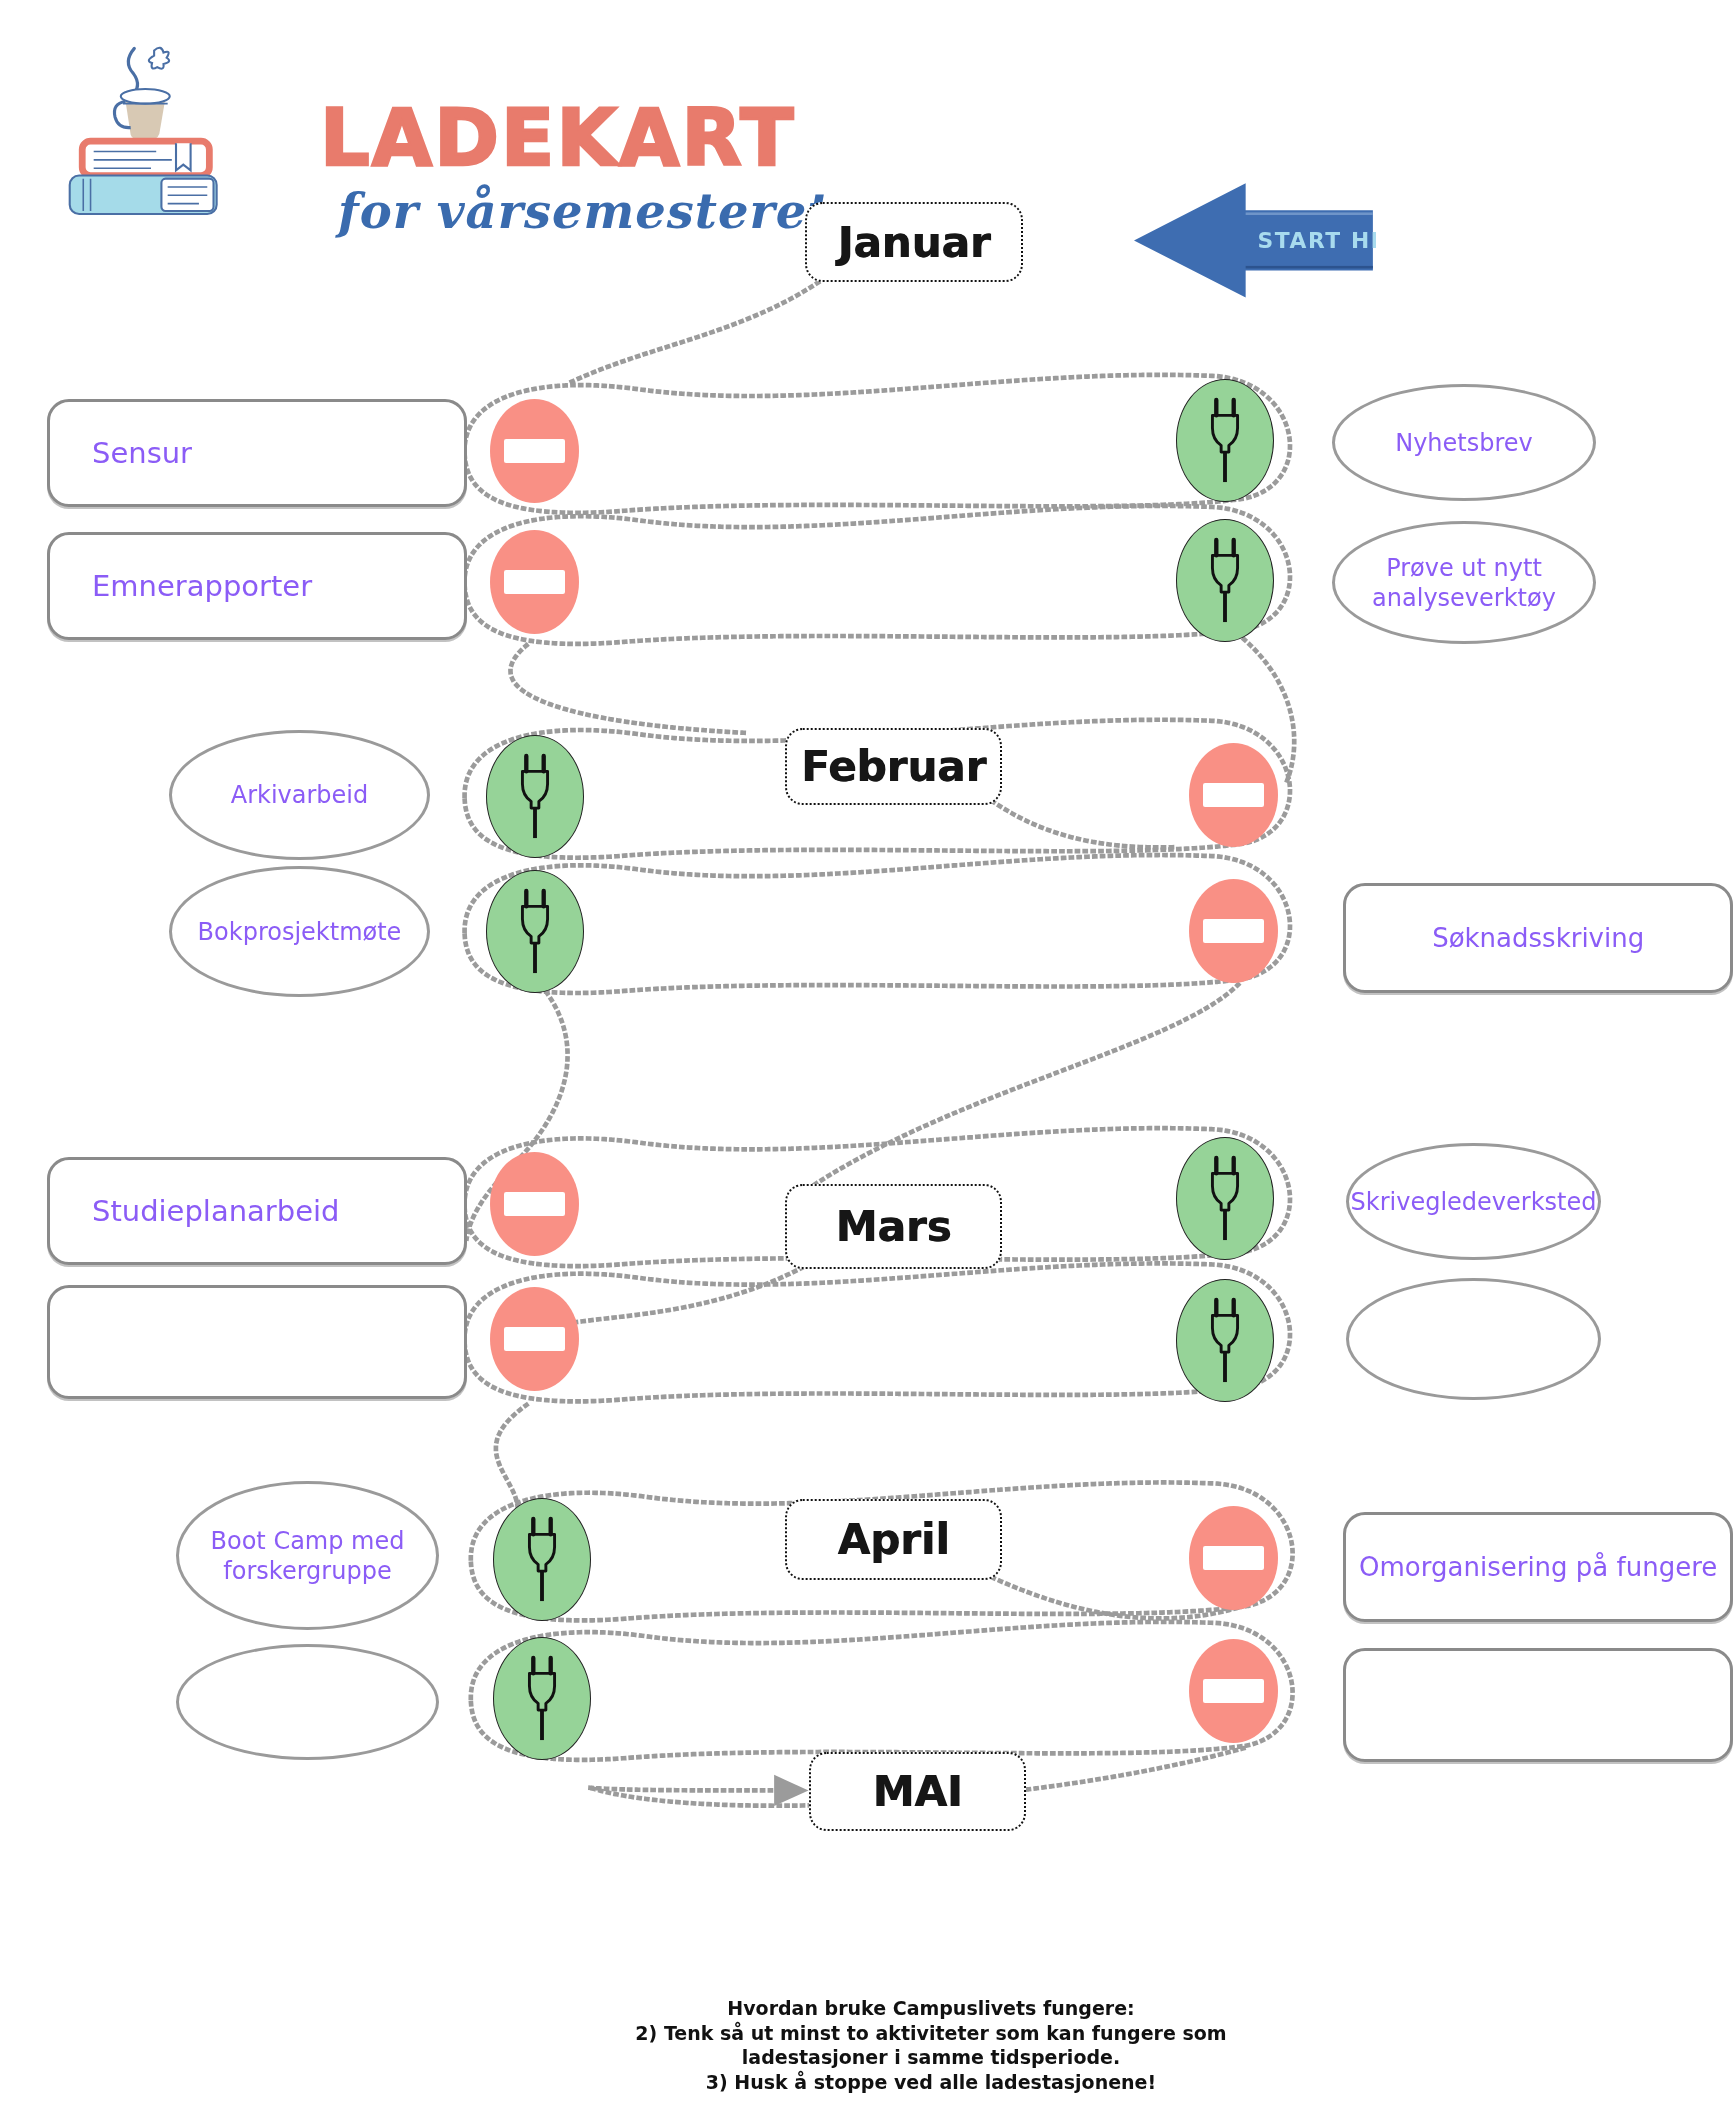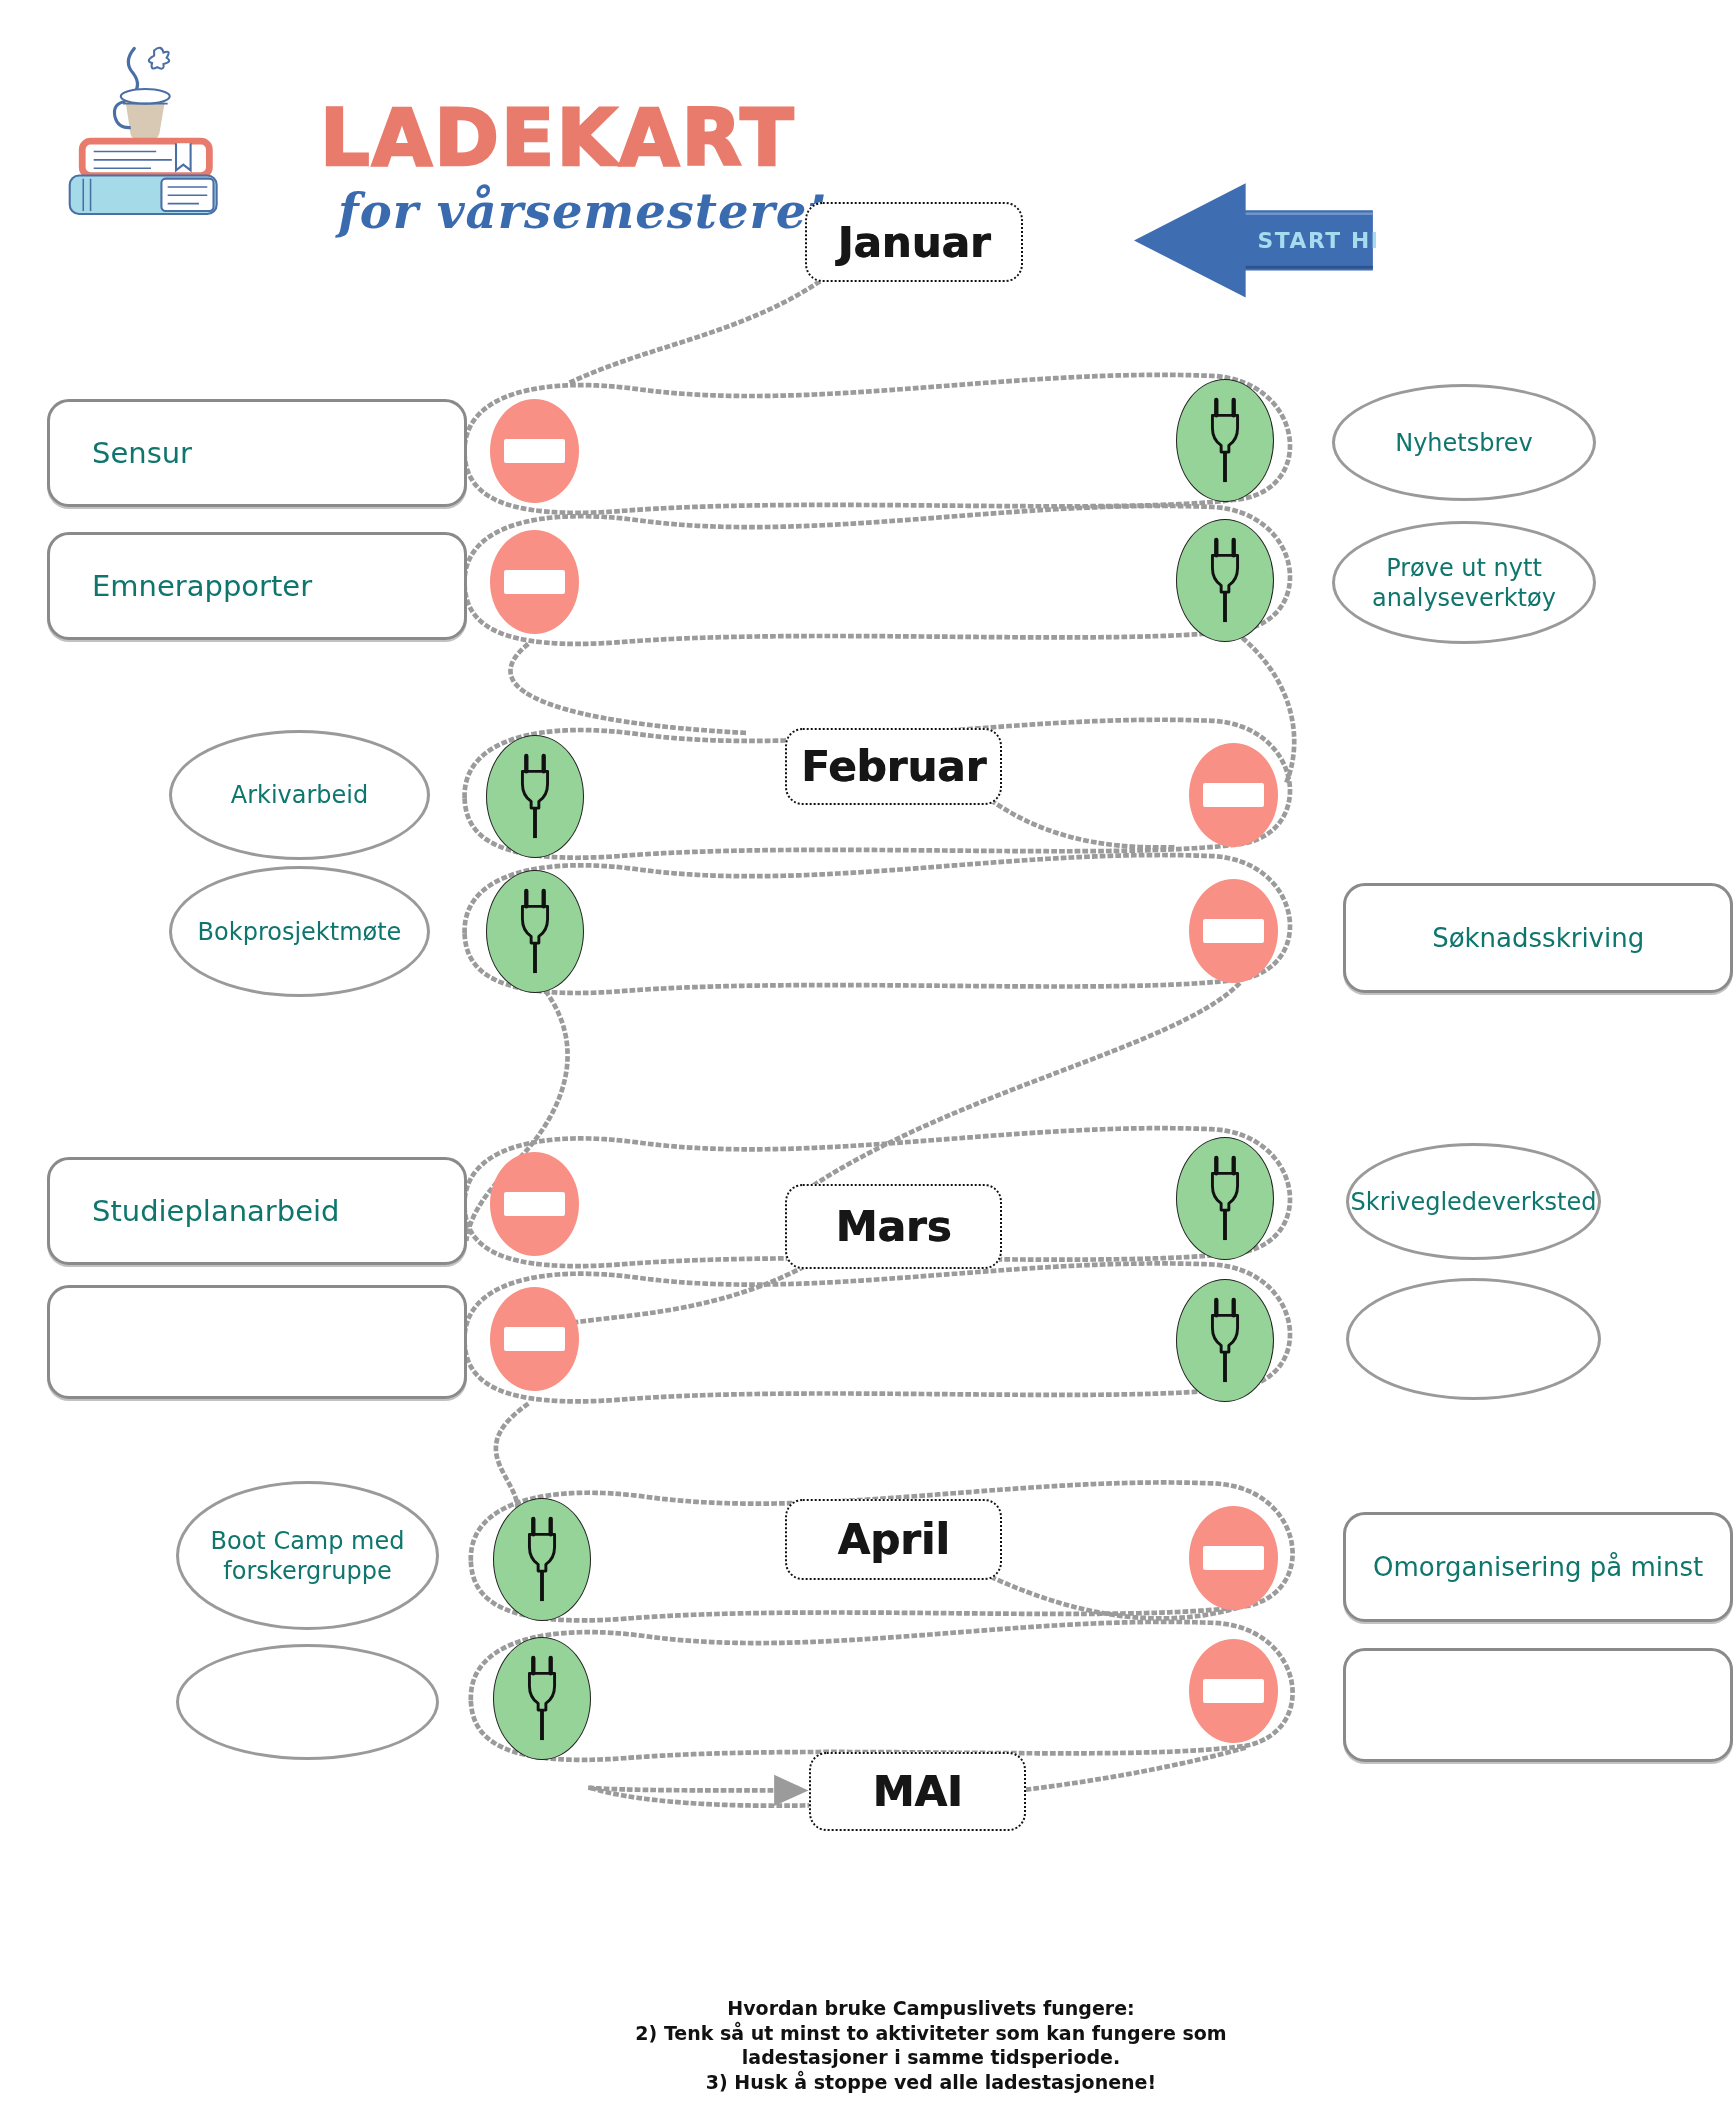--- a/index.html
+++ b/index.html
@@ -13,21 +13,21 @@
          letter-spacing:2.1px;color:#E87B6C;-webkit-text-stroke:2.6px #E87B6C;}
   .subtitle{position:absolute;left:338px;top:183px;z-index:2;font-family:"DejaVu Serif",serif;
             font-style:italic;font-weight:bold;font-size:48px;color:#3A6BAE;letter-spacing:1px;}
 
   
   .month{position:absolute;z-index:4;background:#fff;border:2.6px dotted #111;border-radius:17.7px;
          display:flex;align-items:center;justify-content:center;font-size:42px;font-weight:bold;
          text-shadow:0.8px 0 0 currentColor;}
 
   
-  .shape{position:absolute;z-index:2;background:#fff;display:flex;align-items:center;color:#0f766e;}
+  .shape{position:absolute;z-index:2;background:#fff;display:flex;align-items:center;color:#8b5cf6;}
   .rect{border:3.1px solid #8a8a8a;border-radius:22px;box-shadow:0 2.1px 0 rgba(120,120,120,.45);}
   .rect-left{justify-content:flex-start;padding-left:42px;font-size:29px;}
   .rect-right{justify-content:center;text-align:center;padding:0 6.2px;font-size:26px;white-space:nowrap;}
   .ellipse{border:3.6px solid #9a9a9a;border-radius:50%;justify-content:center;text-align:center;
            font-size:24px;line-height:1.25;padding:0 14.6px;box-sizing:border-box;}
 
   
   .marker{position:absolute;z-index:3;border-radius:50%;display:flex;align-items:center;justify-content:center;}
   .drain{background:#F99085;}
   .charge{background:#96D398;border:1.6px solid #222;}
@@ -181,21 +181,21 @@
   <div class="marker charge" style="left:493px;top:1498px;width:96px;height:121px">
     <svg width="54" height="87" viewBox="0 0 100 180">
       <path d="M32 6 v32 M68 6 v32" stroke="#111" stroke-width="9" fill="none" stroke-linecap="round"></path>
       <path d="M24 38 h52 v26 c0 18 -9 30 -18 36 v14 h-16 v-14 c-9 -6 -18 -18 -18 -36 z" fill="none" stroke="#111" stroke-width="6" stroke-linejoin="round"></path>
       <path d="M50 114 v62" stroke="#111" stroke-width="8"></path>
     </svg>
   </div>
   <div class="marker drain" style="left:1189px;top:1506px;width:89px;height:104px">
       <div class="minus"></div>
     </div>
-  <div class="shape rect rect-right" style="left:1343px;top:1512px;width:372px;height:104px">Omorganisering på minst</div>
+  <div class="shape rect rect-right" style="left:1343px;top:1512px;width:372px;height:104px">Omorganisering på fungere</div>
 
   <div class="shape ellipse" style="left:176px;top:1644px;width:263px;height:116px"></div>
   <div class="marker charge" style="left:493px;top:1637px;width:96px;height:121px">
     <svg width="54" height="87" viewBox="0 0 100 180">
       <path d="M32 6 v32 M68 6 v32" stroke="#111" stroke-width="9" fill="none" stroke-linecap="round"></path>
       <path d="M24 38 h52 v26 c0 18 -9 30 -18 36 v14 h-16 v-14 c-9 -6 -18 -18 -18 -36 z" fill="none" stroke="#111" stroke-width="6" stroke-linejoin="round"></path>
       <path d="M50 114 v62" stroke="#111" stroke-width="8"></path>
     </svg>
   </div>
   <div class="marker drain" style="left:1189px;top:1639px;width:89px;height:104px">

